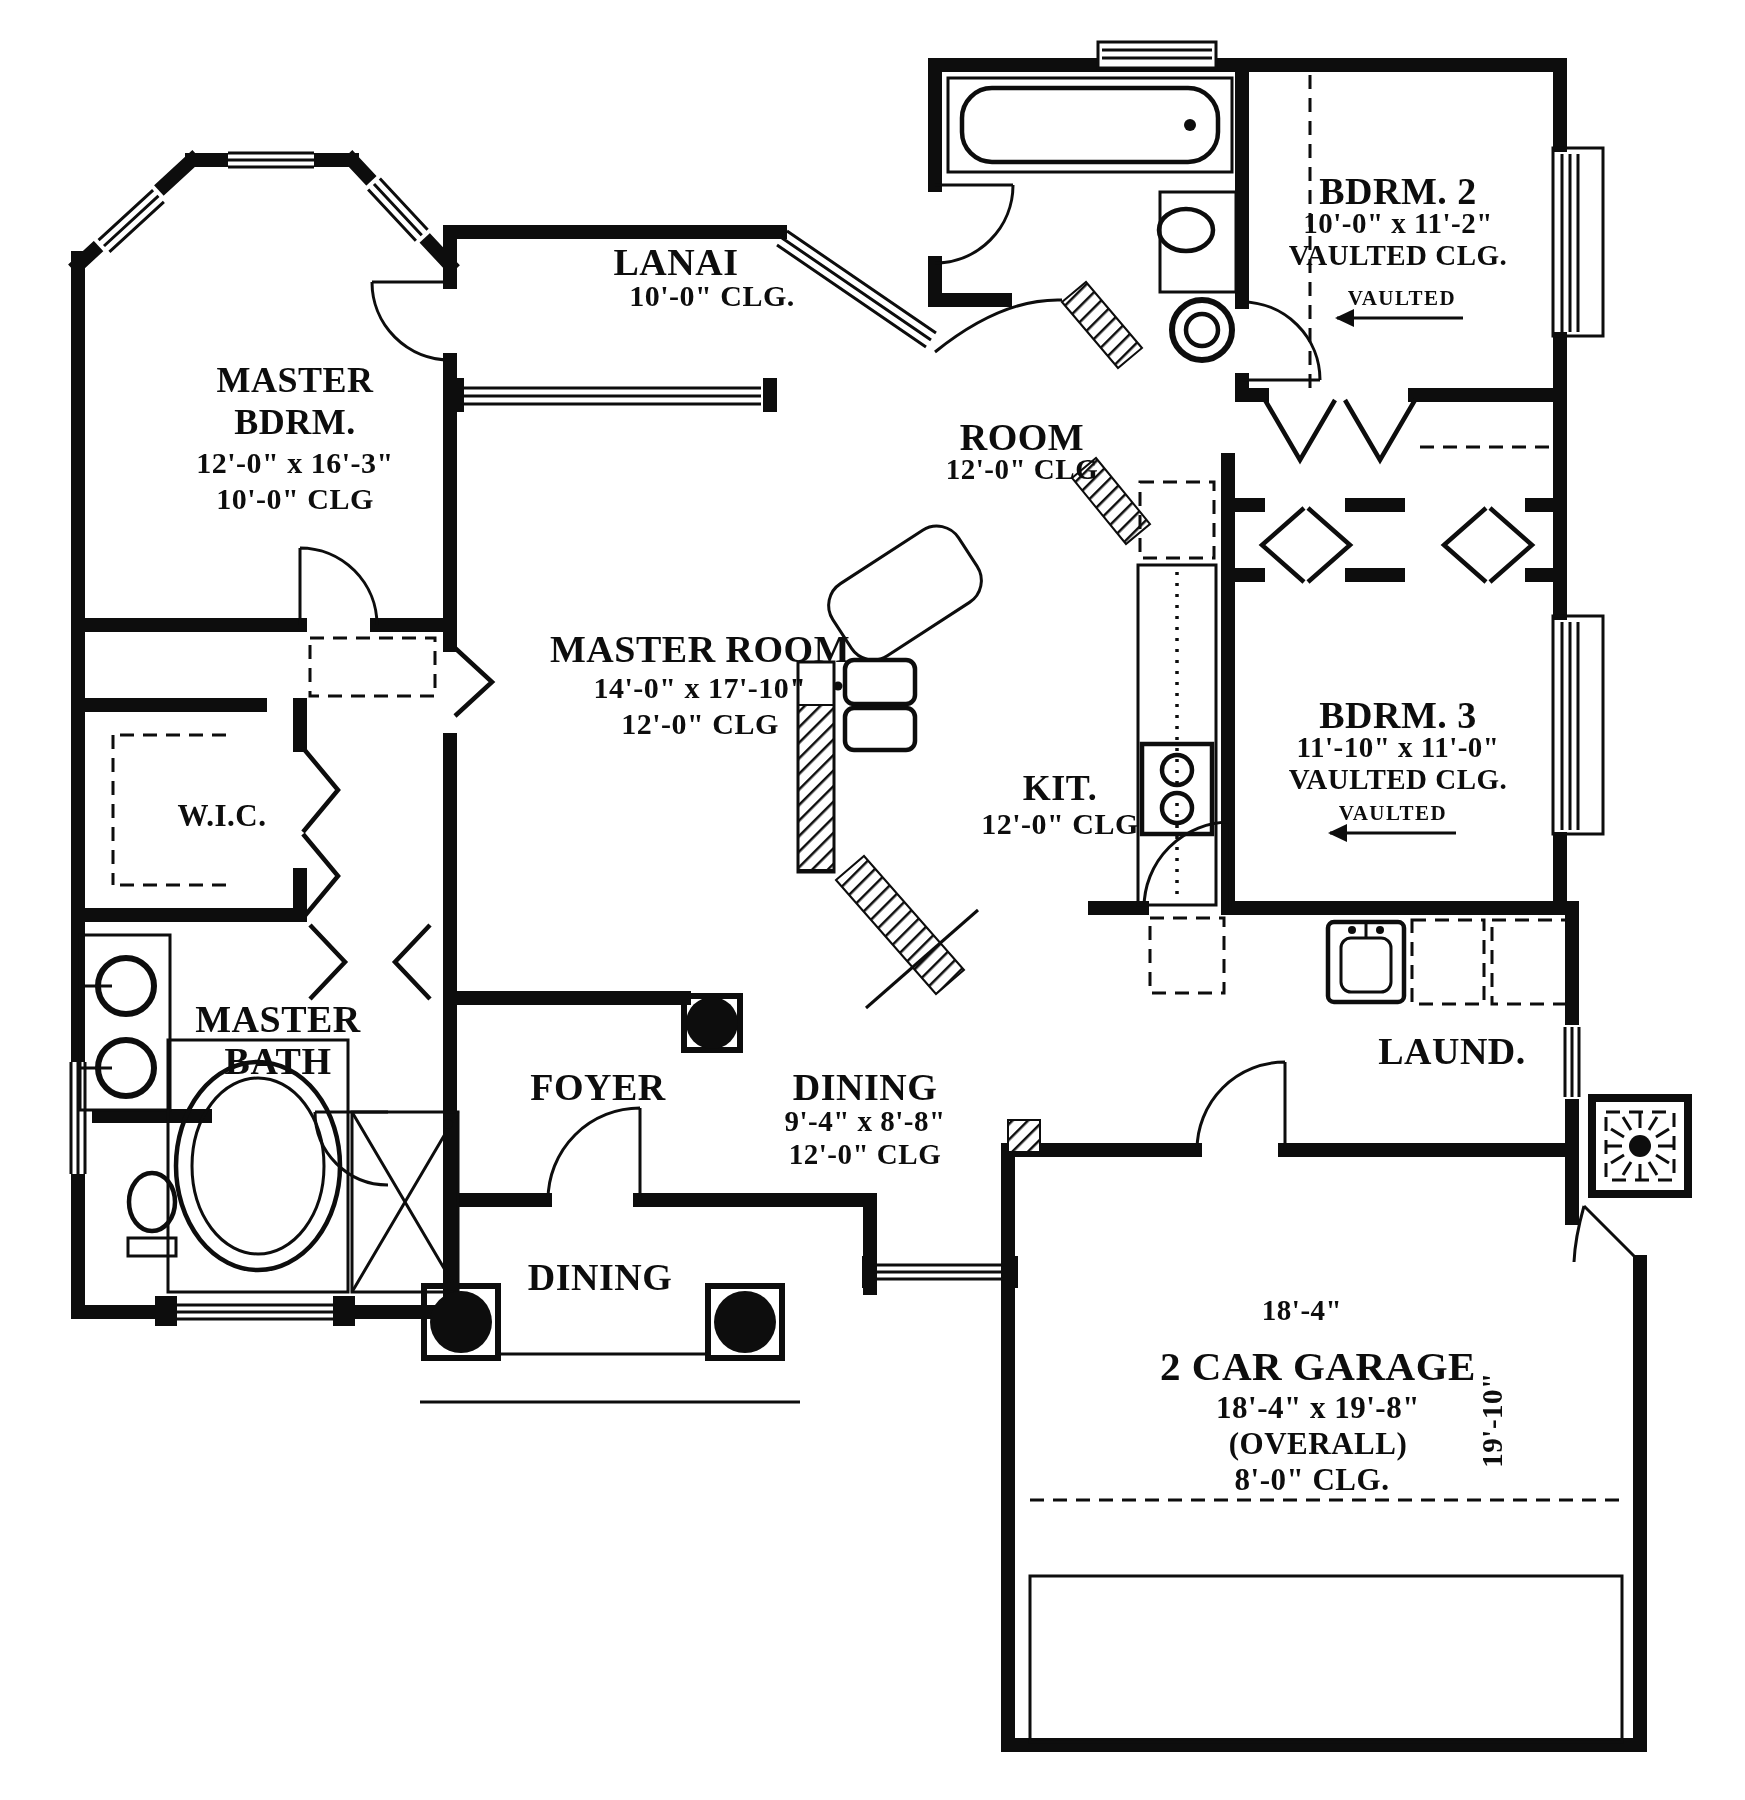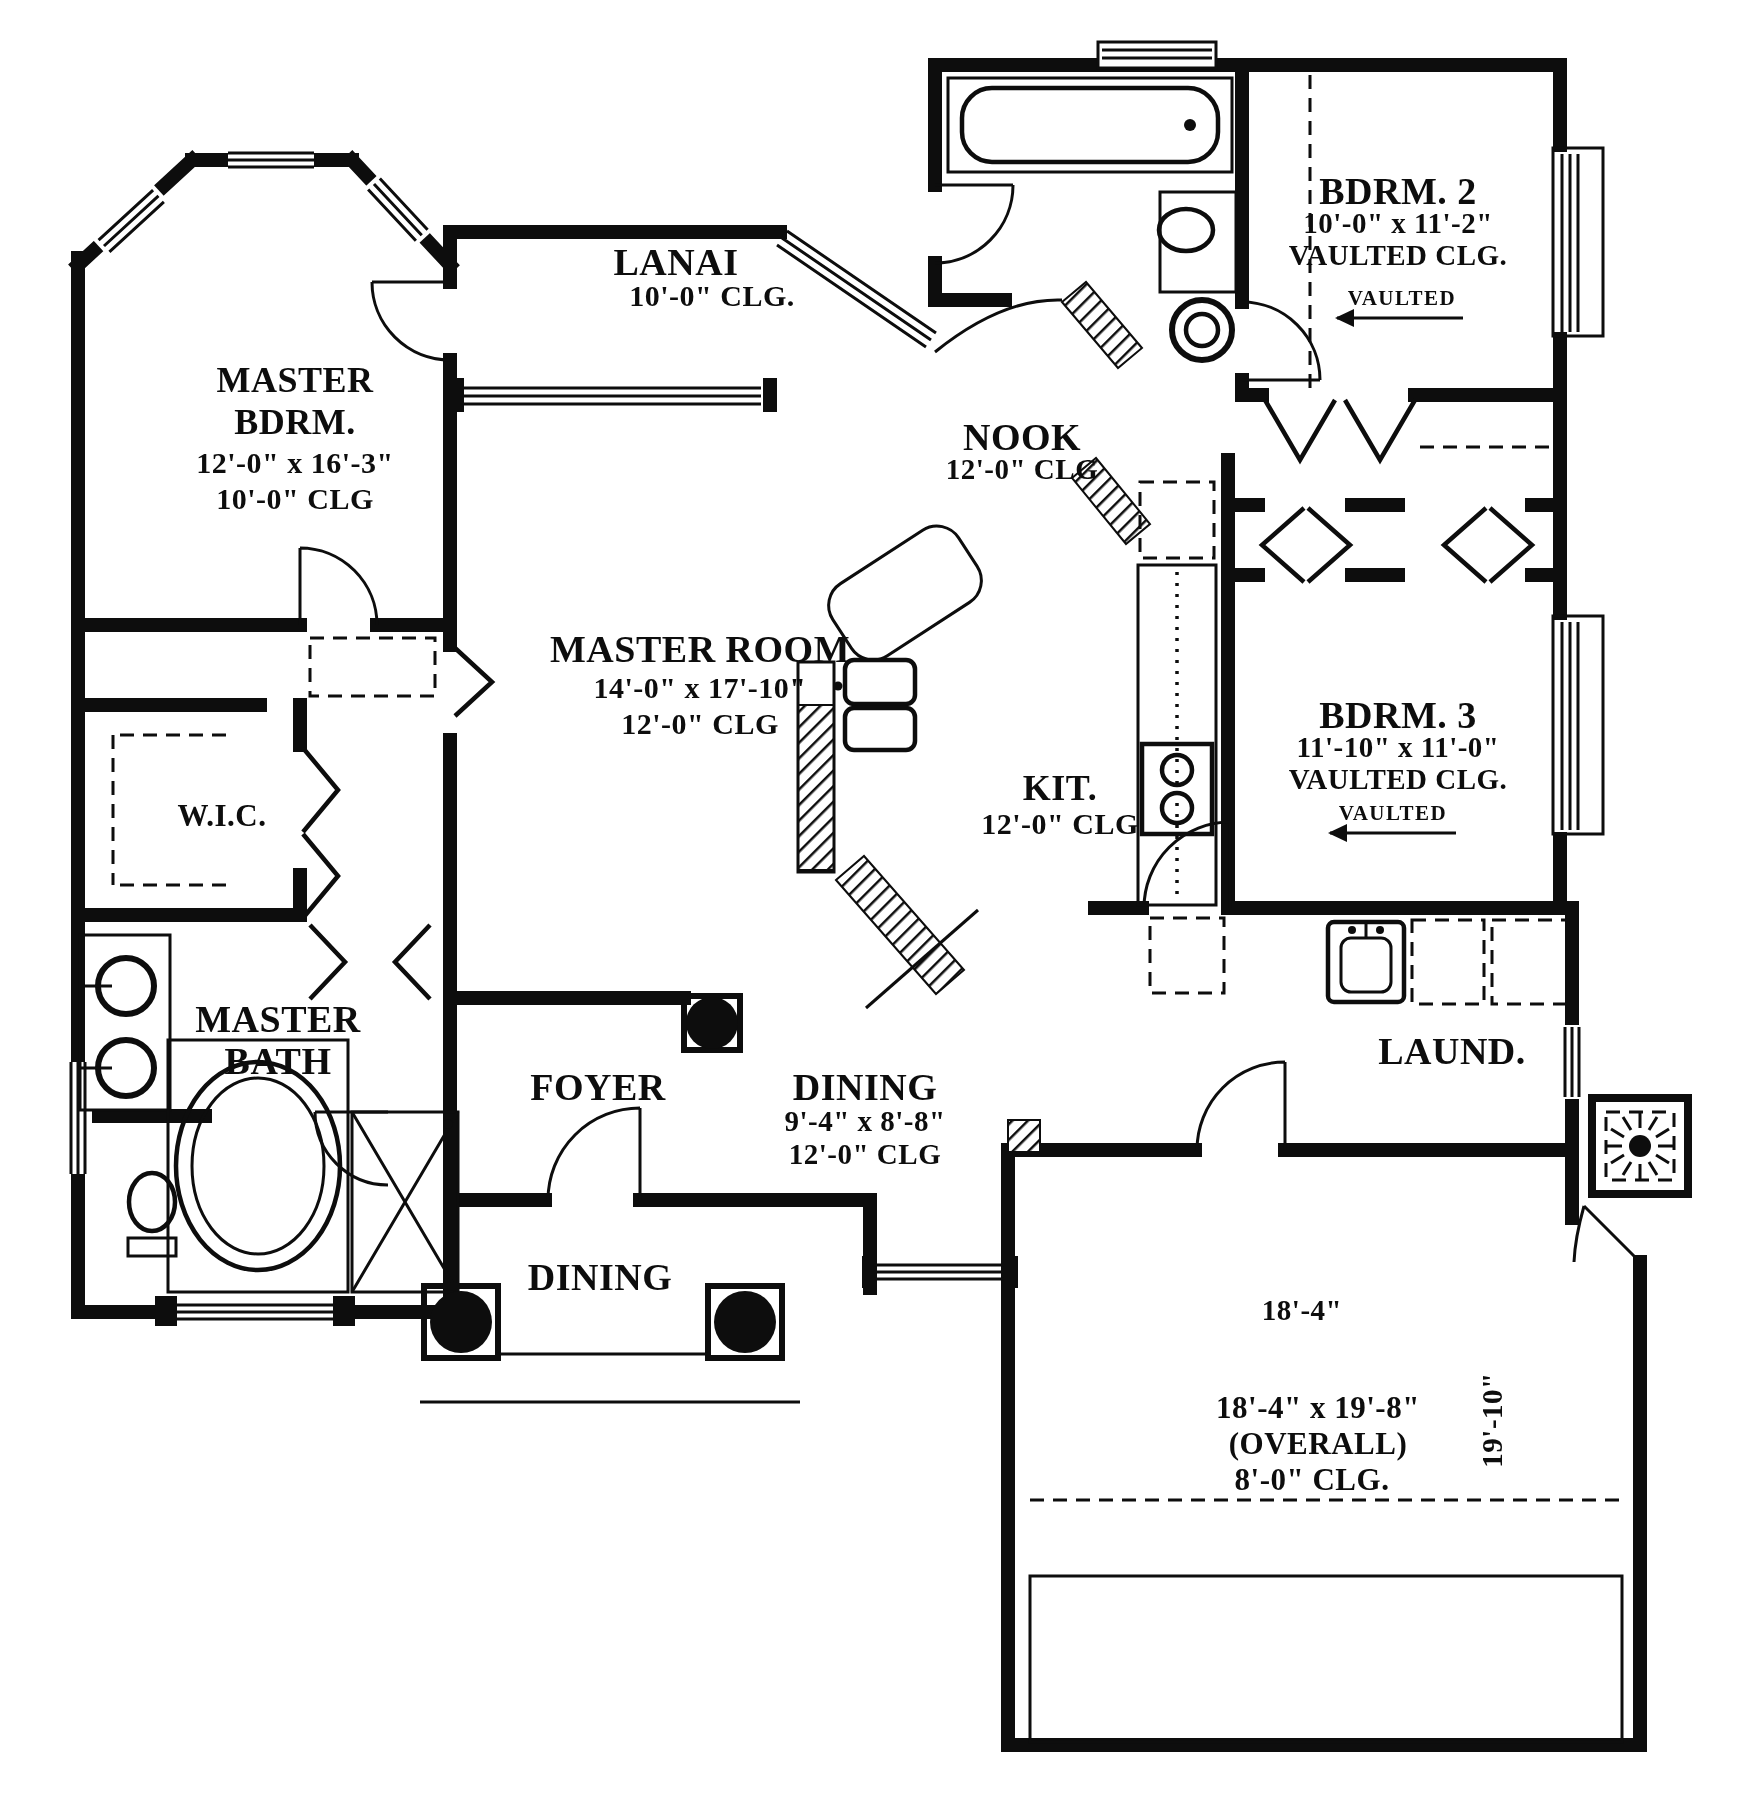--- a/index.html
+++ b/index.html
@@ -207,21 +207,21 @@
 <div class="lbl f30" style="left:295px;top:484px">10'-0" CLG</div>
 
 <div class="lbl f35" style="left:676px;top:243px">LANAI</div>
 <div class="lbl f30" style="left:712px;top:281px">10'-0" CLG.</div>
 
 <div class="lbl f35" style="left:1398px;top:172px">BDRM. 2</div>
 <div class="lbl f29" style="left:1398px;top:209px">10'-0" x 11'-2"</div>
 <div class="lbl f29" style="left:1398px;top:241px">VAULTED CLG.</div>
 <div class="lbl f21" style="left:1402px;top:288px">VAULTED</div>
 
-<div class="lbl f35" style="left:1022px;top:418px">NOOK</div>
+<div class="lbl f35" style="left:1022px;top:418px">ROOM</div>
 <div class="lbl f29" style="left:1022px;top:455px">12'-0" CLG</div>
 
 <div class="lbl f38" style="left:700px;top:630px">MASTER ROOM</div>
 <div class="lbl f30" style="left:700px;top:673px">14'-0" x 17'-10"</div>
 <div class="lbl f30" style="left:700px;top:709px">12'-0" CLG</div>
 
 <div class="lbl f36" style="left:1060px;top:770px">KIT.</div>
 <div class="lbl f30" style="left:1060px;top:809px">12'-0" CLG</div>
 
 <div class="lbl f35" style="left:1398px;top:696px">BDRM. 3</div>
@@ -237,18 +237,19 @@
 <div class="lbl f35" style="left:598px;top:1068px">FOYER</div>
 <div class="lbl f35" style="left:600px;top:1258px">DINING</div>
 
 <div class="lbl f35" style="left:865px;top:1068px">DINING</div>
 <div class="lbl f29" style="left:865px;top:1107px">9'-4" x 8'-8"</div>
 <div class="lbl f29" style="left:865px;top:1140px">12'-0" CLG</div>
 
 <div class="lbl f35" style="left:1452px;top:1032px">LAUND.</div>
 
 <div class="lbl f29" style="left:1302px;top:1296px">18'-4"</div>
+<div class="lbl f41" style="left:1318px;top:1346px">2 CAR GARAGE</div>
 <div class="lbl f31" style="left:1318px;top:1392px">18'-4" x 19'-8"</div>
 <div class="lbl f31" style="left:1318px;top:1428px">(OVERALL)</div>
 <div class="lbl f31" style="left:1312px;top:1464px">8'-0" CLG.</div>
 <div class="lbl f29 vert" style="left:1492px;top:1420px">19'-10"</div>
 
 </div>
 
 </body></html>

